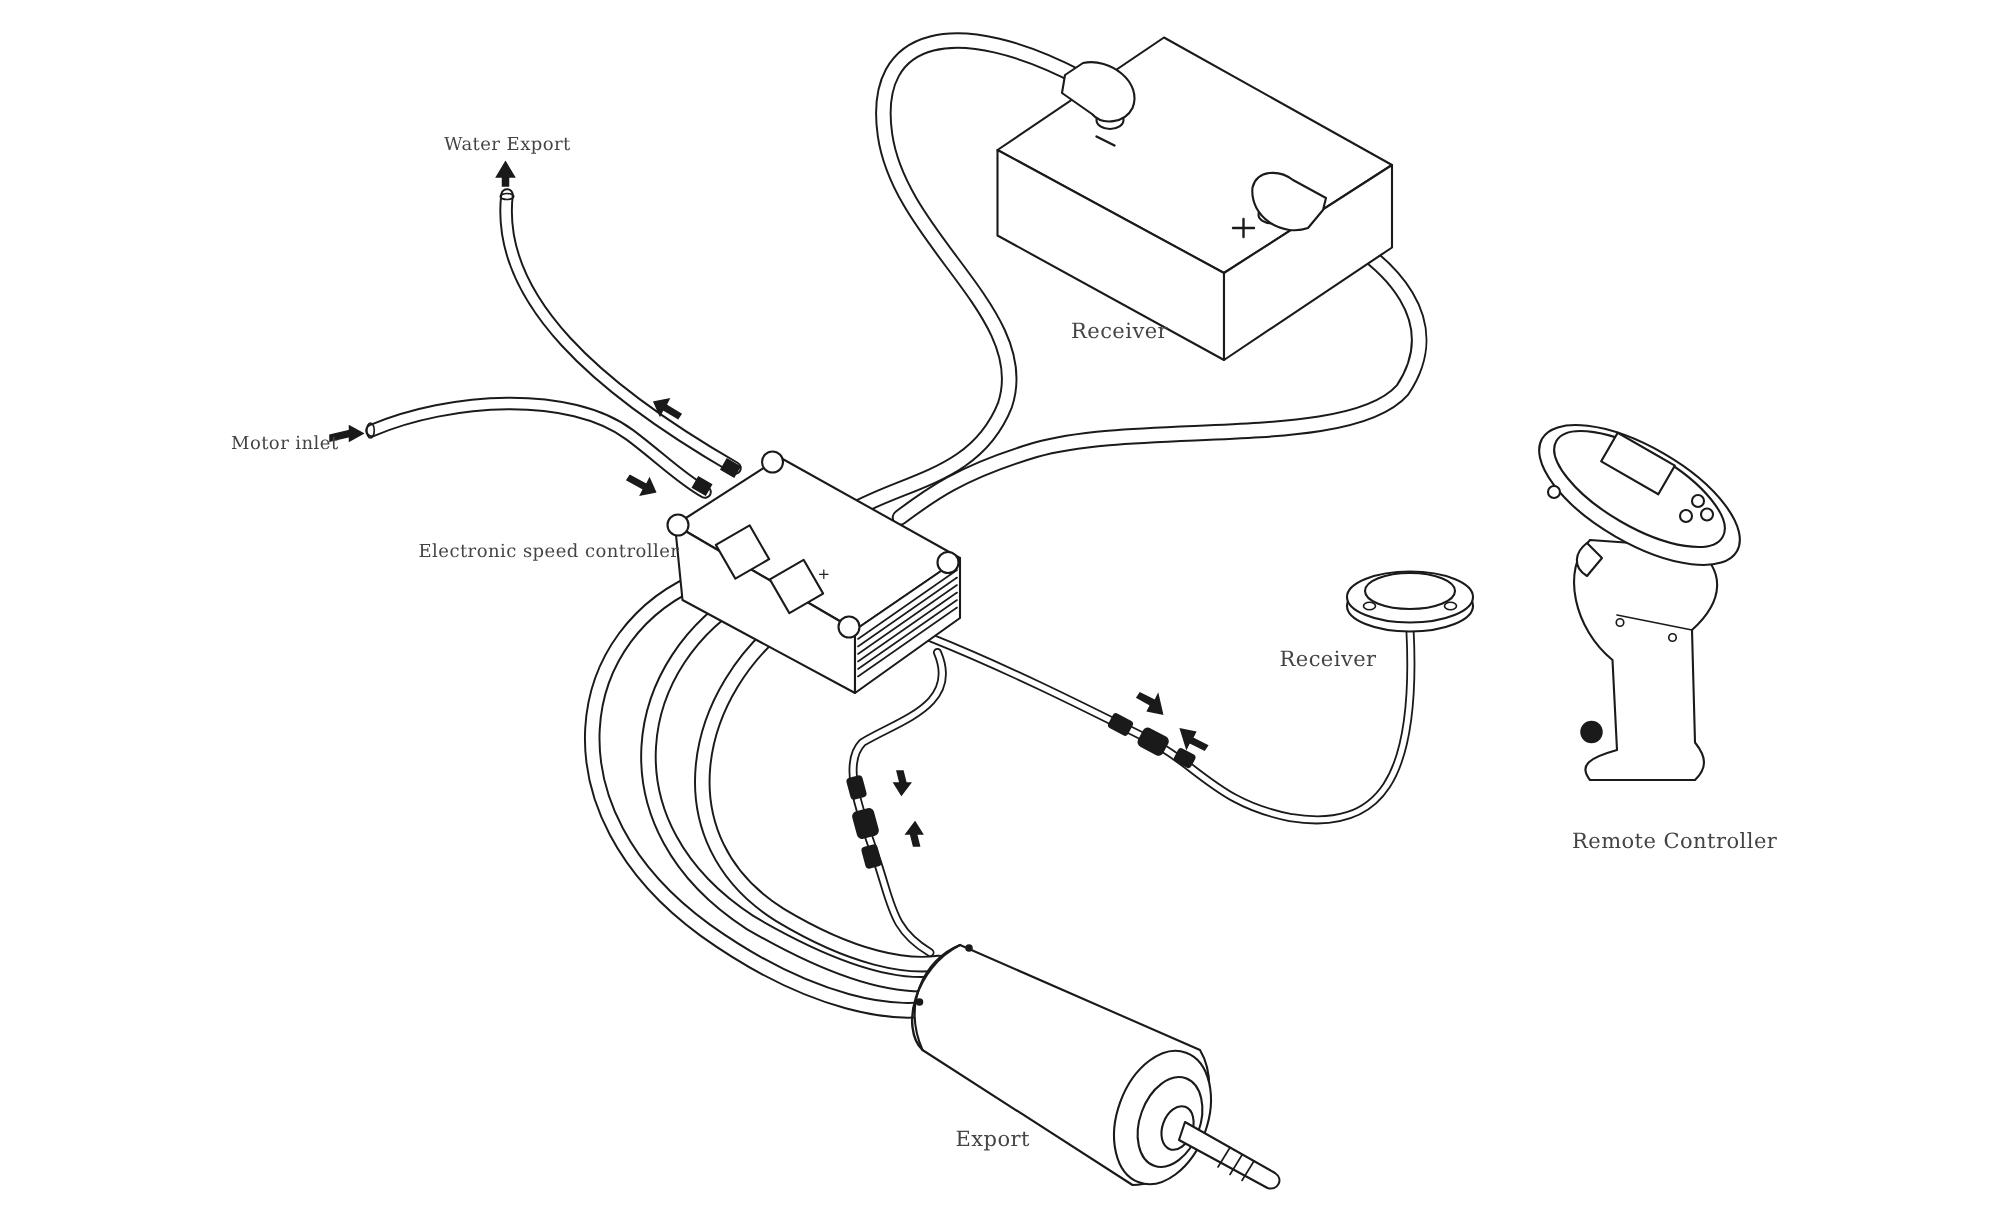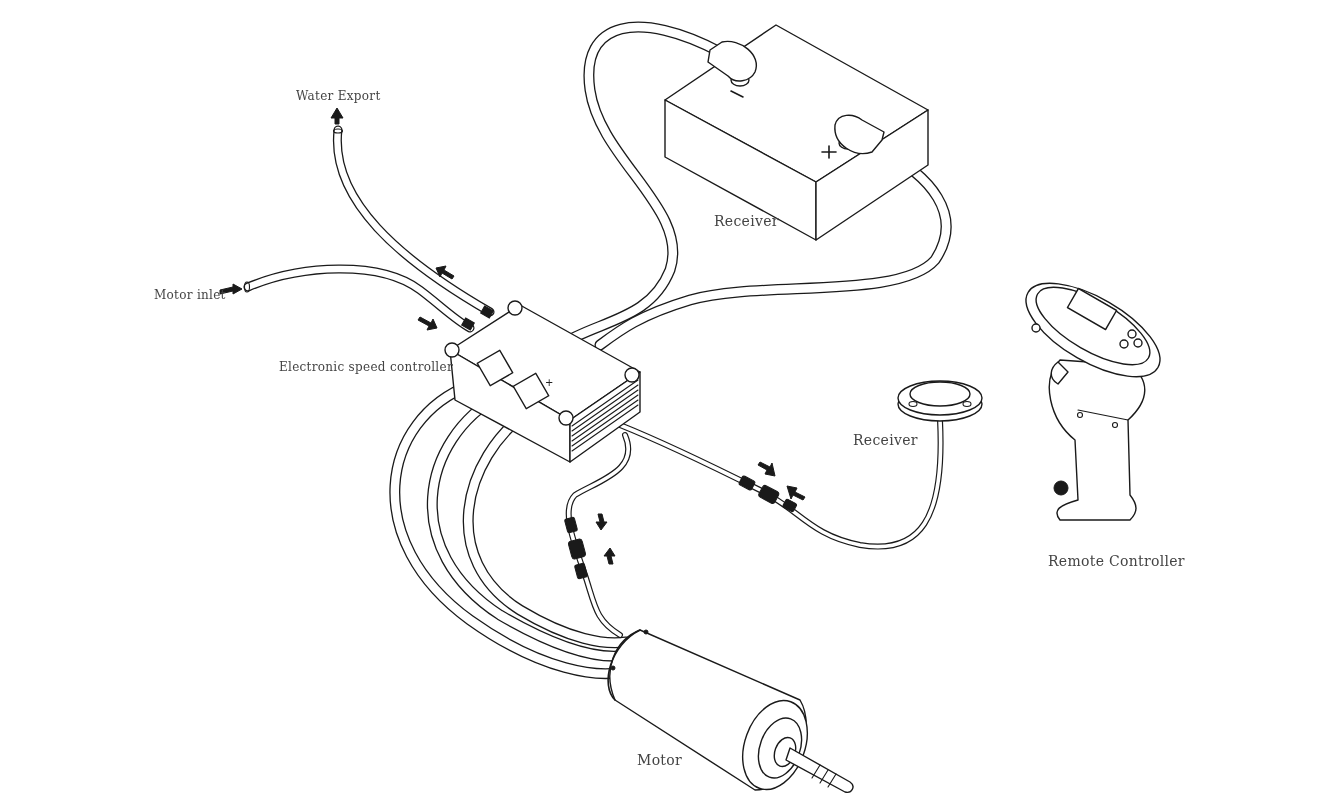--- a/index.html
+++ b/index.html
@@ -192,13 +192,13 @@
   </g>
 
 </svg>
 
 <div class="lbl small" style="left:296px; top:89px;">Water Export</div>
 <div class="lbl small" style="left:154px; top:288px;">Motor inlet</div>
 <div class="lbl small" style="left:279px; top:360px;">Electronic speed controller</div>
 <div class="lbl big" style="left:714px; top:213px;">Receiver</div>
 <div class="lbl big" style="left:853px; top:432px;">Receiver</div>
 <div class="lbl big" style="left:1048px; top:553px;">Remote Controller</div>
-<div class="lbl big" style="left:637px; top:752px;">Motor</div>
+<div class="lbl big" style="left:637px; top:752px;">Export</div>
 
 </body></html>

